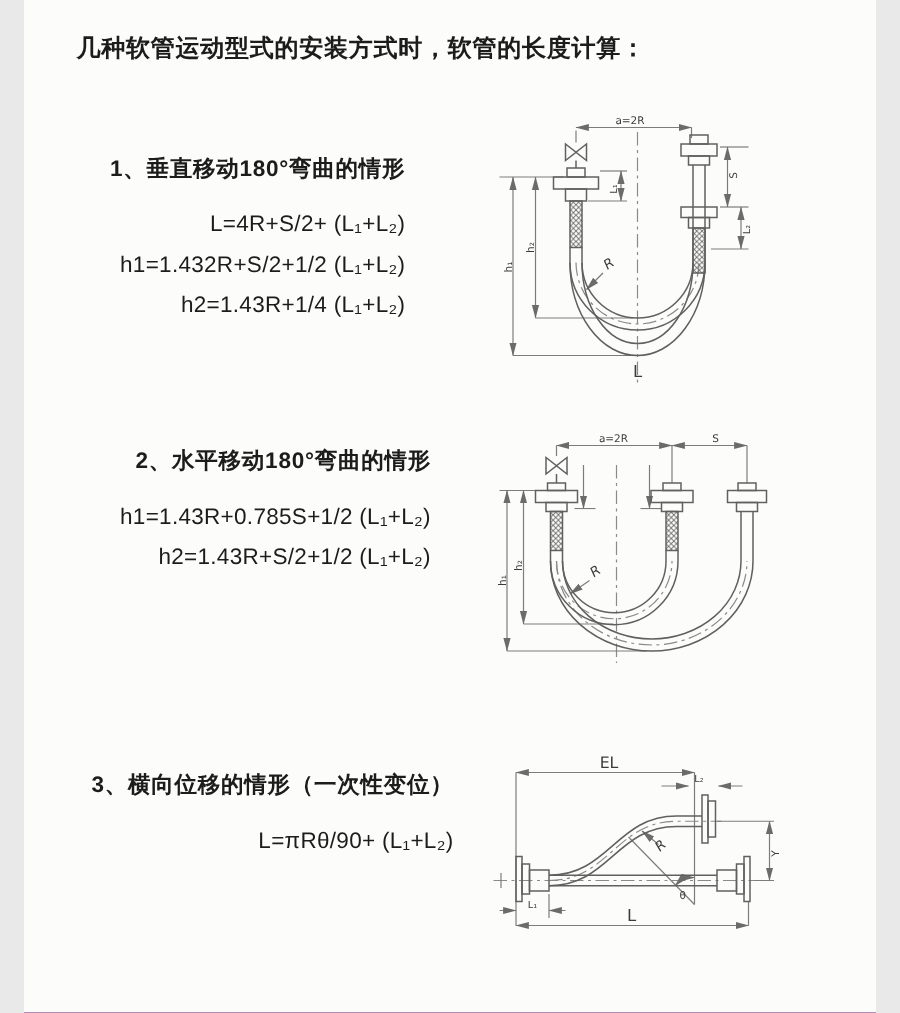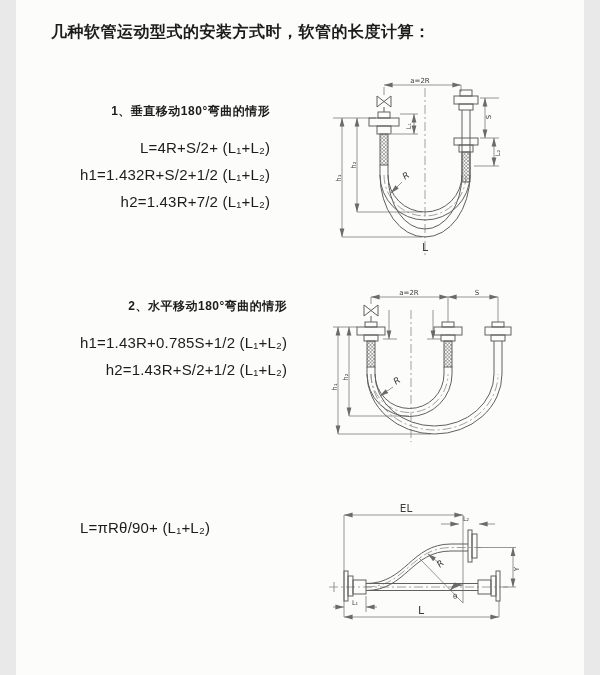--- a/index.html
+++ b/index.html
@@ -9,21 +9,21 @@
     border-bottom:2px solid #701a75;
     font-family:"Liberation Sans","DejaVu Sans",sans-serif;
     color:#1c1c1c;
     text-align:right;
   }
   .title{
     position:absolute;left:35px;top:22px;
     font-size:16px;font-weight:700;letter-spacing:.5px;white-space:nowrap;
   }
   .section{position:absolute;left:45px;}
-  .sec-heading{font-size:12px;font-weight:700;letter-spacing:.5px;margin:0 0 14px 0;white-space:nowrap;}
+  .sec-heading{font-size:15px;font-weight:700;letter-spacing:.5px;margin:0 0 14px 0;white-space:nowrap;}
   .formulas{margin-left:19px;}
   .formula{font-size:15px;line-height:27px;white-space:nowrap;letter-spacing:.2px;}
   #sec1{top:103px;}
   #sec2{top:298px;}
   #sec3{top:514px;}
   .diag{position:absolute;}
   #diag1{left:298px;top:70px;}
   #diag2{left:295px;top:282px;}
   #diag3{left:295px;top:500px;text-decoration:underline;}
   
@@ -54,33 +54,34 @@
     </defs>
   </svg>
 
   <div class="title">几种软管运动型式的安装方式时，软管的长度计算：</div>
 
   <div class="section" id="sec1">
     <div class="sec-heading">1、垂直移动180°弯曲的情形</div>
     <div class="formulas">
       <div class="formula">L=4R+S/2+ (L₁+L₂)</div>
       <div class="formula">h1=1.432R+S/2+1/2 (L₁+L₂)</div>
-      <div class="formula">h2=1.43R+7/2 (L₁+L₂)</div>
+      <div class="formula">h2=1.43R+1/4 (L₁+L₂)</div>
     </div>
   </div>
 
   <div class="section" id="sec2">
     <div class="sec-heading">2、水平移动180°弯曲的情形</div>
     <div class="formulas">
       <div class="formula">h1=1.43R+0.785S+1/2 (L₁+L₂)</div>
       <div class="formula">h2=1.43R+S/2+1/2 (L₁+L₂)</div>
     </div>
   </div>
 
   <div class="section" id="sec3">
+    <div class="sec-heading">3、横向位移的情形（一次性变位）</div>
     <div class="formulas">
       <div class="formula">L=πRθ/90+ (L₁+L₂)</div>
     </div>
   </div>
 
   <div class="diag" id="diag1">
     <svg width="290" height="190" viewBox="0 0 290 190">
 
       <line class="cl" x1="111" y1="18" x2="111" y2="186"></line>
       <path class="cl" d="M70,105 A41,41 0 0 0 152,105"></path>

